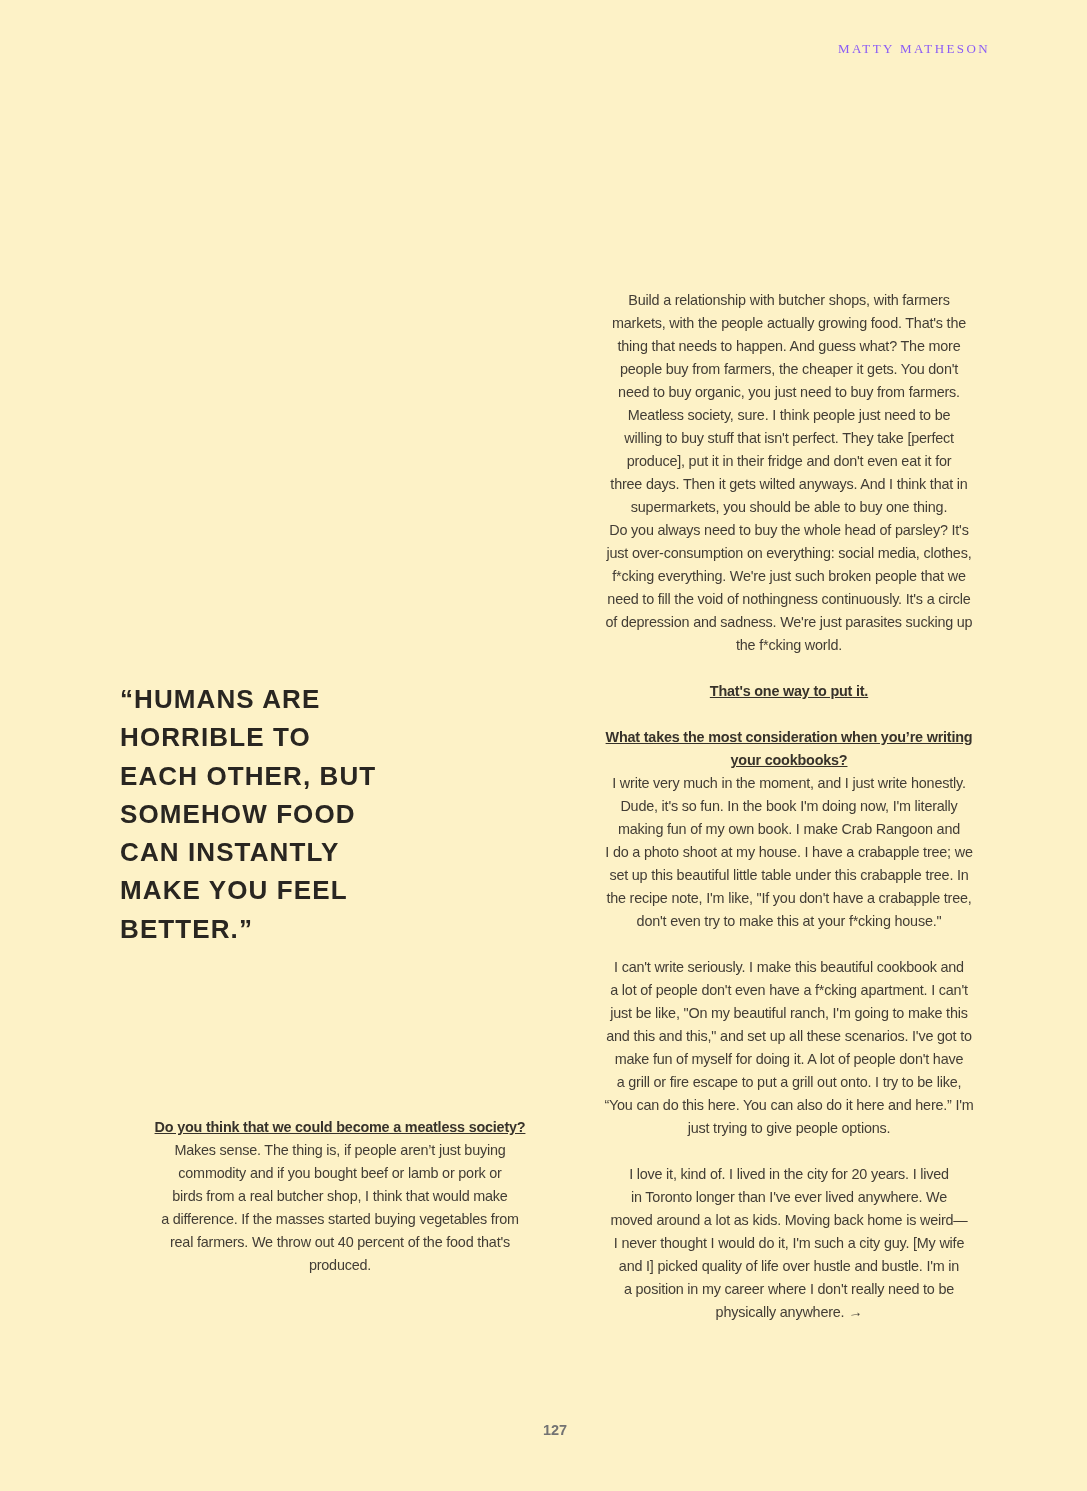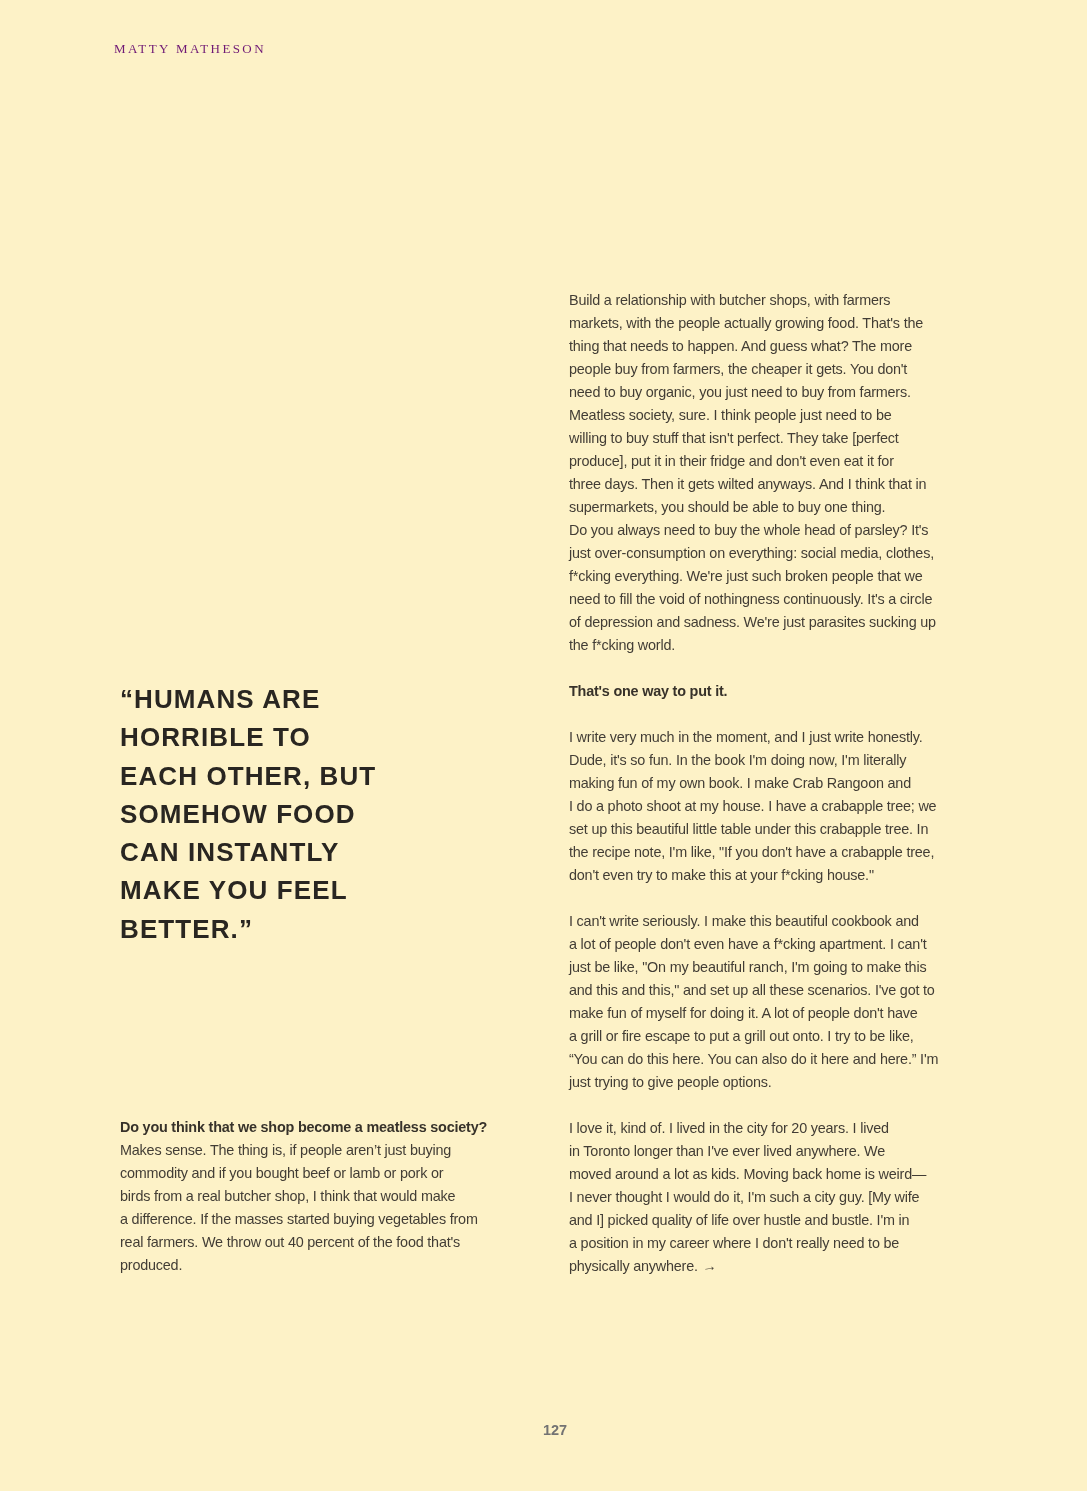--- a/index.html
+++ b/index.html
@@ -8,27 +8,27 @@
     height: 1491px;
     background: #fdf2c7;
     font-family: "Liberation Sans", sans-serif;
     color: #423d35;
     position: relative;
     overflow: hidden;
   }
   .page-header {
     position: absolute;
     top: 41px;
-    left: 114px;
+    left: 120px;
     width: 870px;
-    text-align: left;
+    text-align: right;
     font-family: "Liberation Serif", serif;
     font-size: 13px;
     letter-spacing: 2.4px;
-    color: #701a75;
+    color: #8b5cf6;
   }
   .pull-quote {
     position: absolute;
     top: 680px;
     left: 120px;
     width: 364px;
     text-align: left;
     font-weight: 700;
     font-size: 26px;
     line-height: 38.3px;
@@ -38,23 +38,23 @@
   }
   .col {
     position: absolute;
     font-size: 14.4px;
     line-height: 23px;
     letter-spacing: -0.2px;
     color: #423d35;
   }
   .col-left  { top: 1116px; left: 120px; width: 440px; }
   .col-right { top: 289px;  left: 569px; width: 440px; }
-  .block { margin: 23px 0 0 0; }
+  .block { margin: 23px 0 0 0; text-align: center; }
   .block:first-child { margin-top: 0; }
-  .q { display: block; font-weight: 700; color: #37322a; white-space: pre-line; }
+  .q { display: block; font-weight: 700; color: #37322a; white-space: pre-line; text-decoration: underline; }
   .a { display: block; white-space: pre-line; }
   .answer-only { white-space: pre-line; }
   .arrow { display: inline-block; transform: rotate(-8deg); }
   .page-number {
     position: absolute;
     top: 1422px;
     left: 120px;
     width: 870px;
     text-align: center;
     font-weight: 700;
@@ -70,21 +70,21 @@
 <div class="pull-quote">“HUMANS ARE
 HORRIBLE TO
 EACH OTHER, BUT
 SOMEHOW FOOD
 CAN INSTANTLY
 MAKE YOU FEEL
 BETTER.”</div>
 
 <div class="col col-left">
   <p class="block">
-    <span class="q">Do you think that we shop become a meatless society?</span>
+    <span class="q">Do you think that we could become a meatless society?</span>
     <span class="a">Makes sense. The thing is, if people aren’t just buying
 commodity and if you bought beef or lamb or pork or
 birds from a real butcher shop, I think that would make
 a difference. If the masses started buying vegetables from
 real farmers. We throw out 40 percent of the food that's
 produced.</span>
   </p>
 </div>
 
 <div class="col col-right">
@@ -101,20 +101,22 @@
 Do you always need to buy the whole head of parsley? It's
 just over-consumption on everything: social media, clothes,
 f*cking everything. We're just such broken people that we
 need to fill the void of nothingness continuously. It's a circle
 of depression and sadness. We're just parasites sucking up
 the f*cking world.</p>
   <p class="block">
     <span class="q">That's one way to put it.</span>
   </p>
   <p class="block">
+    <span class="q">What takes the most consideration when you’re writing
+your cookbooks?</span>
     <span class="a">I write very much in the moment, and I just write honestly.
 Dude, it's so fun. In the book I'm doing now, I'm literally
 making fun of my own book. I make Crab Rangoon and
 I do a photo shoot at my house. I have a crabapple tree; we
 set up this beautiful little table under this crabapple tree. In
 the recipe note, I'm like, "If you don't have a crabapple tree,
 don't even try to make this at your f*cking house."</span>
   </p>
   <p class="block answer-only">I can't write seriously. I make this beautiful cookbook and
 a lot of people don't even have a f*cking apartment. I can't

